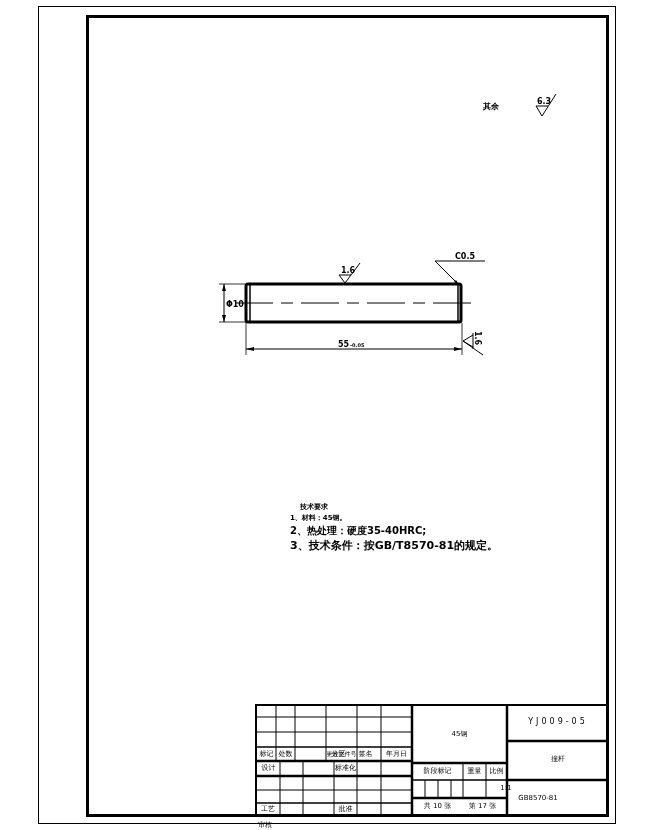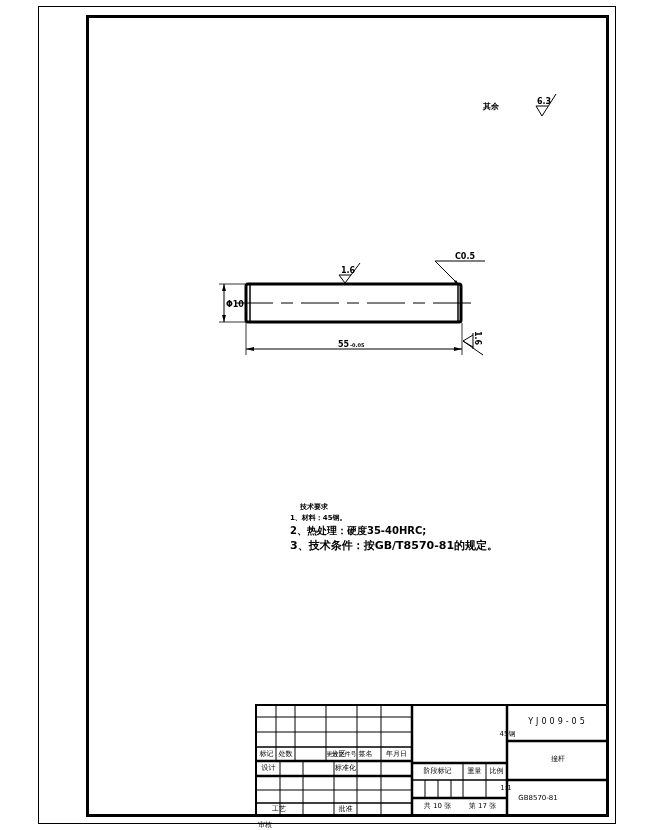--- a/index.html
+++ b/index.html
@@ -113,24 +113,24 @@
   <div class="tb-cell" style="left:2px;top:47px;width:19px;">标记</div>
   <div class="tb-cell" style="left:21px;top:47px;width:19px;">处数</div>
   <div class="tb-cell" style="left:24px;top:47px;width:31px;margin-left:44px;">分区</div>
   <div class="tb-cell" style="left:71px;top:47px;width:31px;font-size:6px;">更改文件号</div>
   <div class="tb-cell" style="left:102px;top:47px;width:17px;">签名</div>
   <div class="tb-cell" style="left:126px;top:47px;width:31px;">年月日</div>
 
   <div class="tb-cell" style="left:2px;top:61px;width:23px;">设计</div>
   <div class="tb-cell" style="left:79px;top:61px;width:23px;">标准化</div>
   <div class="tb-cell" style="left:2px;top:89px;width:16px;margin-top:29px;">审核</div>
-  <div class="tb-cell" style="left:2px;top:102px;width:44px;">工艺</div>
+  <div class="tb-cell" style="left:2px;top:102px;width:22px;">工艺</div>
   <div class="tb-cell" style="left:79px;top:102px;width:23px;">批准</div>
 
-  <div class="tb-cell" style="left:157px;top:27px;width:95px;padding-left:48px;">45钢</div>
+  <div class="tb-cell" style="left:157px;top:27px;width:95px;">45钢</div>
   <div class="tb-cell" style="left:157px;top:64px;width:51px;">阶段标记</div>
   <div class="tb-cell" style="left:208px;top:64px;width:23px;">重量</div>
   <div class="tb-cell" style="left:231px;top:64px;width:21px;">比例</div>
   <div class="tb-cell" style="left:231px;top:81px;width:40px;font-weight:normal;">1:1</div>
   <div class="tb-cell" style="left:160px;top:99px;width:45px;">共 10 张</div>
   <div class="tb-cell" style="left:205px;top:99px;width:45px;">第 17 张</div>
 
   <div class="tb-cell" style="left:252px;top:14px;width:102px;font-size:8px;letter-spacing:3px;">YJ009-05</div>
   <div class="tb-cell" style="left:252px;top:52px;width:102px;">撞杆</div>
   <div class="tb-cell" style="left:252px;top:91px;width:62px;">GB8570-81</div>

